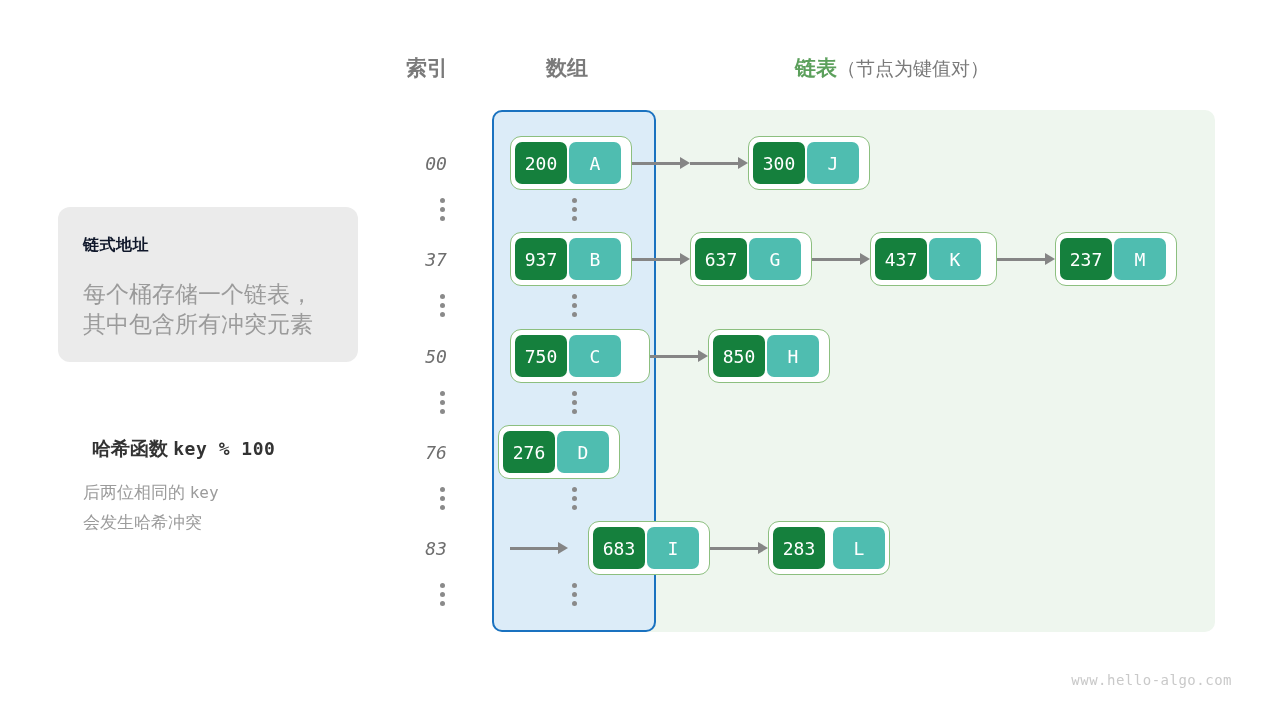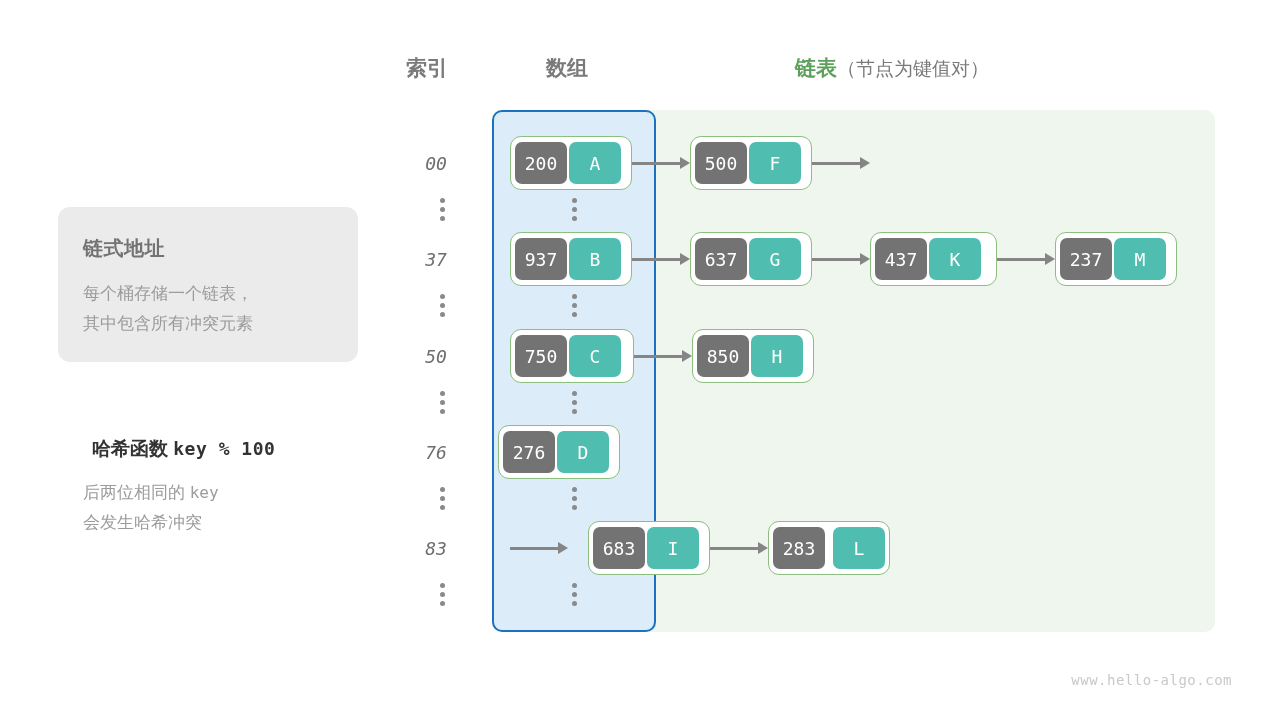--- a/index.html
+++ b/index.html
@@ -50,30 +50,30 @@
     top: 207px;
     width: 300px;
     height: 155px;
     background: #ebebeb;
     border-radius: 12px;
   }
   #info-card-title {
     position: absolute;
     left: 25px;
     top: 28px;
-    font-size: 20px;
+    font-size: 16px;
     font-weight: bold;
-    color: #737373;
+    color: #0f172a;
     letter-spacing: 0.5px;
   }
   #info-card-body {
     position: absolute;
     left: 25px;
     top: 72px;
-    font-size: 17px;
+    font-size: 23px;
     color: #9b9b9b;
     line-height: 30px;
     white-space: pre-line;
   }
 
   
   #hash-title {
     position: absolute;
     left: 92px;
     top: 436px;
@@ -169,21 +169,21 @@
     padding: 4px;
     background: #ffffff;
     border: 1.5px solid #8cbf7f;
     border-radius: 11px;
     box-sizing: border-box;
     height: 54px;
   }
   .node .key {
     width: 52px;
     height: 42px;
-    background: #737373;
+    background: #15803d;
     border-radius: 7px;
     display: flex;
     align-items: center;
     justify-content: center;
     color: #ffffff;
     font-family: "DejaVu Sans Mono", "Liberation Mono", monospace;
     font-size: 18px;
   }
   .node .val {
     width: 52px;
@@ -263,27 +263,27 @@
       <div class="index-label" style="top: 153px;">00</div>
       <div class="row" style="left: 510px; top: 136px;">
         <div class="node" style="width: 122px;">
           <div class="key">200</div>
           <div class="val">A</div>
         </div>
         <div class="arrow" style="width: 58px;">
           <div class="shaft"></div>
           <div class="head"></div>
         </div>
-        <div class="node" style="width: 122px;">
-          <div class="key">500</div>
-          <div class="val">F</div>
-        </div>
-        <div class="arrow" style="width: 58px;">
-          <div class="shaft"></div>
-          <div class="head"></div>
+        <div class="arrow" style="width: 58px;">
+          <div class="shaft"></div>
+          <div class="head"></div>
+        </div>
+        <div class="node" style="width: 122px;">
+          <div class="key">300</div>
+          <div class="val">J</div>
         </div>
       </div>
       <div class="index-label" style="top: 249px;">37</div>
       <div class="row" style="left: 510px; top: 232px;">
         <div class="node" style="width: 122px;">
           <div class="key">937</div>
           <div class="val">B</div>
         </div>
         <div class="arrow" style="width: 58px;">
           <div class="shaft"></div>
@@ -305,21 +305,21 @@
           <div class="shaft"></div>
           <div class="head"></div>
         </div>
         <div class="node" style="width: 122px;">
           <div class="key">237</div>
           <div class="val">M</div>
         </div>
       </div>
       <div class="index-label" style="top: 346px;">50</div>
       <div class="row" style="left: 510px; top: 329px;">
-        <div class="node" style="width: 124px;">
+        <div class="node" style="width: 140px;">
           <div class="key">750</div>
           <div class="val">C</div>
         </div>
         <div class="arrow" style="width: 58px;">
           <div class="shaft"></div>
           <div class="head"></div>
         </div>
         <div class="node" style="width: 122px;">
           <div class="key">850</div>
           <div class="val">H</div>

